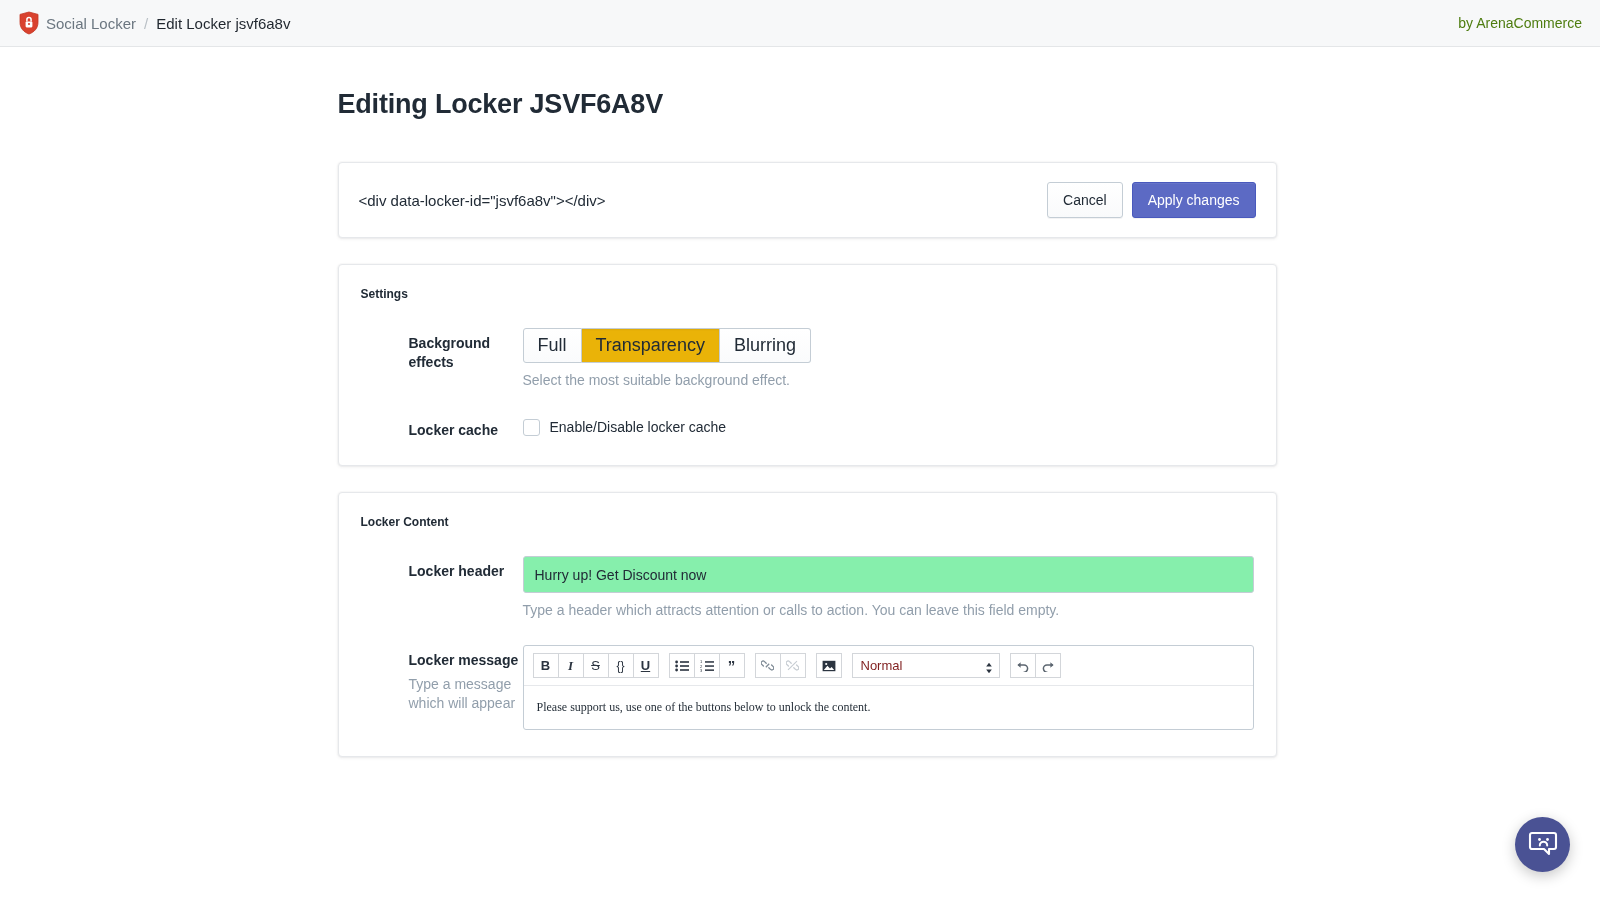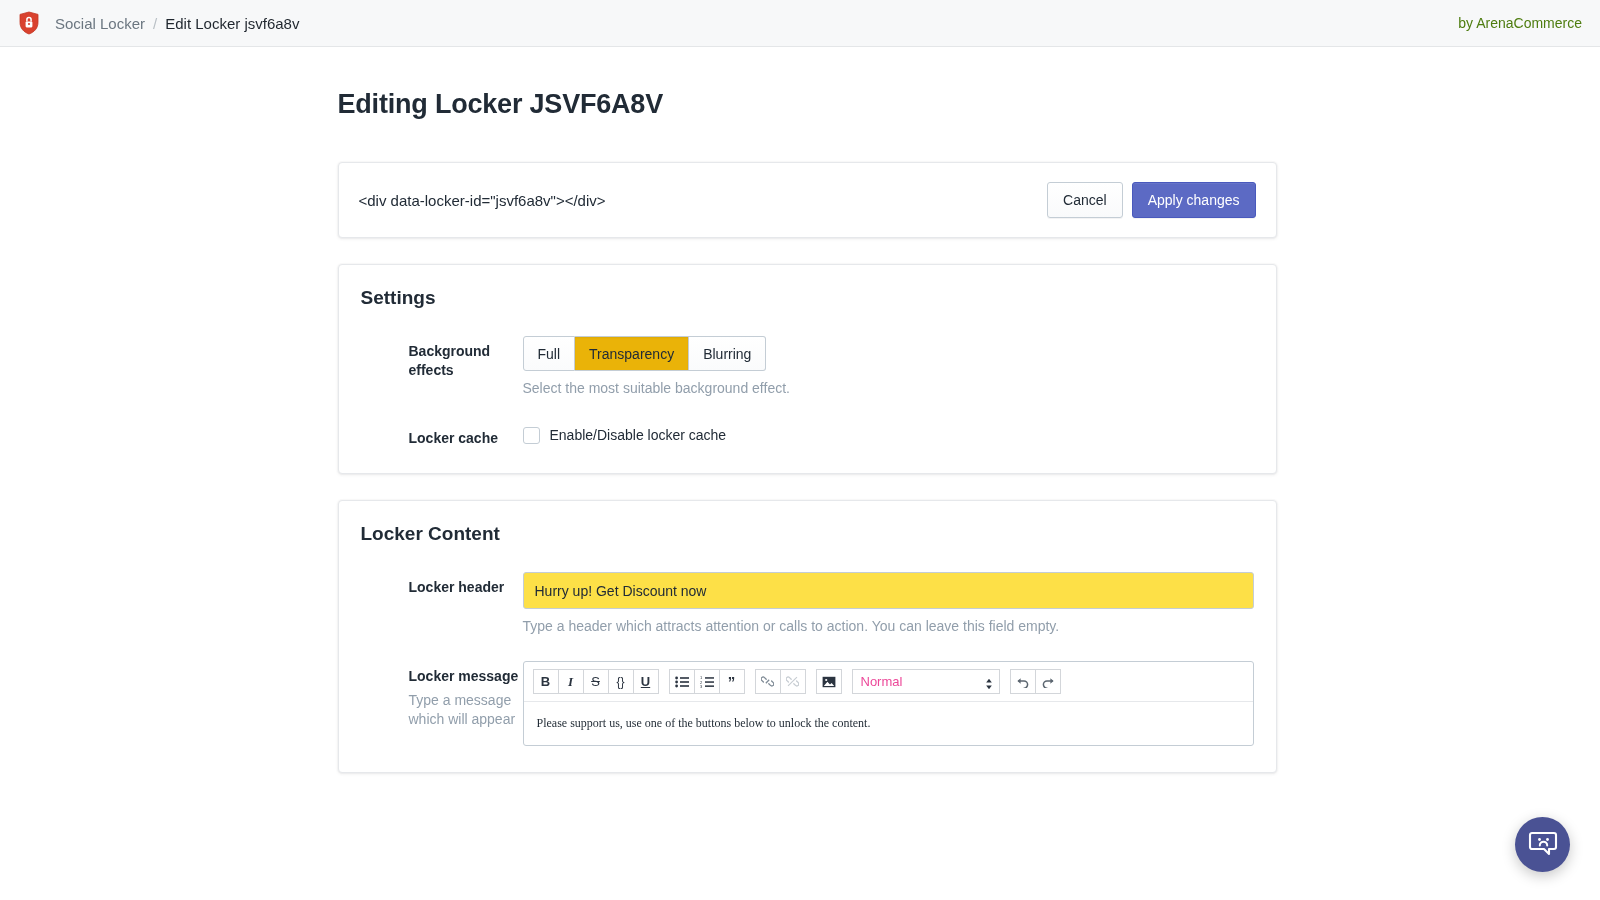--- a/index.html
+++ b/index.html
@@ -16,21 +16,21 @@
   
   .topbar {
     height: 47px;
     background: #f7f8f9;
     border-bottom: 1px solid #e4e6e8;
     display: flex;
     align-items: center;
     padding: 0 18px 0 18px;
     position: relative;
   }
-  .topbar-left { display: flex; align-items: center; gap: 15px; }
+  .topbar-left { display: flex; align-items: center; gap: 6px; }
   .shield-icon { width: 22px; height: 24px; display: block; flex: none; }
   .crumbs { display: flex; align-items: center; gap: 8px; font-size: 15px; }
   .crumb-root { color: #6b7680; }
   .crumb-sep { color: #b9bfc5; font-size: 15px; }
   .crumb-current { color: #1f262e; }
   .topbar-right {
     margin-left: auto;
     color: #4d7c0f;
     font-size: 14px;
   }
@@ -96,21 +96,21 @@
   }
   .btn-primary {
     background: #5c6ac4;
     border: 1px solid #4959bd;
     color: #ffffff;
     box-shadow: inset 0 1px 0 0 #6774c8, 0 1px 0 0 rgba(22,29,37,0.05);
   }
 
   
   .section-title {
-    font-size: 19px;
+    font-size: 12px;
     font-weight: bold;
     color: #212b36;
     padding: 22px 22px 0 22px;
     margin: 0;
   }
   .section-body { padding: 27px 22px 26px 22px; }
 
   .field-row {
     display: flex;
     align-items: flex-start;
@@ -162,21 +162,21 @@
     position: absolute;
     right: 11px; top: 50%;
     transform: translateY(-50%);
     width: 9px; height: 14px;
     pointer-events: none;
   }
 
   
   .segmented { display: inline-flex; }
   .seg {
-    font-size: 14px;
+    font-size: 18px;
     color: #212b36;
     height: 35px;
     display: flex;
     align-items: center;
     padding: 15px 14px;
     border: 1px solid #c4cdd5;
     border-left-width: 0;
     background: linear-gradient(180deg,#ffffff,#fafbfc);
     cursor: pointer;
   }
@@ -195,21 +195,21 @@
     cursor: pointer;
   }
   .check-label { font-size: 14px; color: #212b36; cursor: pointer; }
 
   
   .text-input {
     width: 100%;
     height: 37px;
     border: 1px solid #c4cdd5;
     border-radius: 3px;
-    background: #fde047;
+    background: #86efac;
     font-family: "Liberation Sans", sans-serif;
     font-size: 14px;
     color: #212b36;
     padding: 0 11px;
   }
 
   
   .editor {
     border: 1px solid #c4cdd5;
     border-radius: 3px;
@@ -245,21 +245,21 @@
   .tb-btn.under { text-decoration: underline; font-family: "Liberation Sans", sans-serif; font-weight: bold; }
   .tb-btn.code { font-family: "Liberation Sans", sans-serif; font-size: 12px; }
   .tb-btn.quote { font-weight: bold; font-size: 15px; font-family: "Liberation Sans", sans-serif; }
   .tb-btn svg { display: block; }
   .tb-select-wrap { position: relative; display: inline-block; }
   .tb-select {
     width: 148px; height: 25px;
     border: 1px solid #d3d6da;
     background: #ffffff;
     font-size: 13px;
-    color: #ec4899;
+    color: #7f1d1d;
     display: flex; align-items: center;
     padding: 0 22px 0 8px;
     cursor: pointer;
     font-family: "Liberation Sans", sans-serif;
   }
   .tb-select-caret {
     position: absolute; right: 7px; top: 50%;
     transform: translateY(-50%);
     width: 8px; height: 12px; pointer-events: none;
   }

